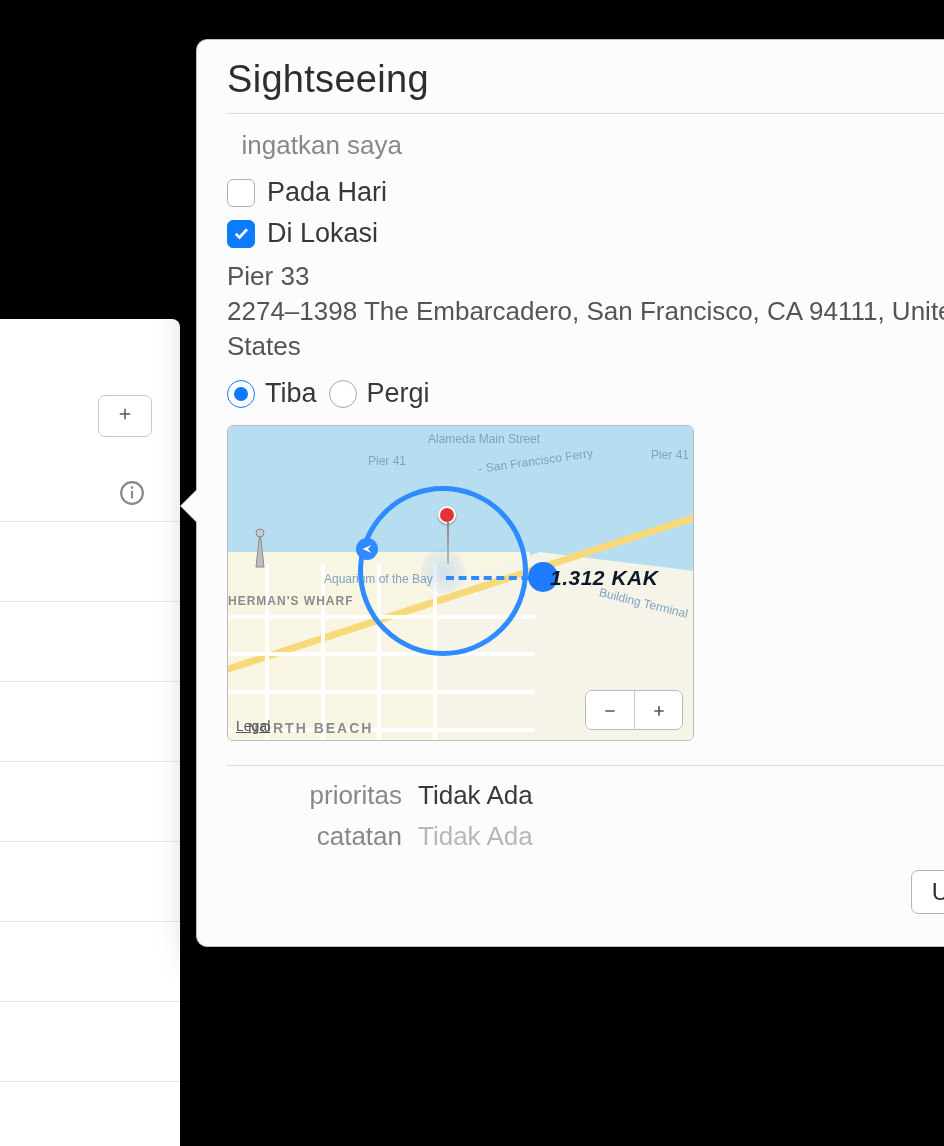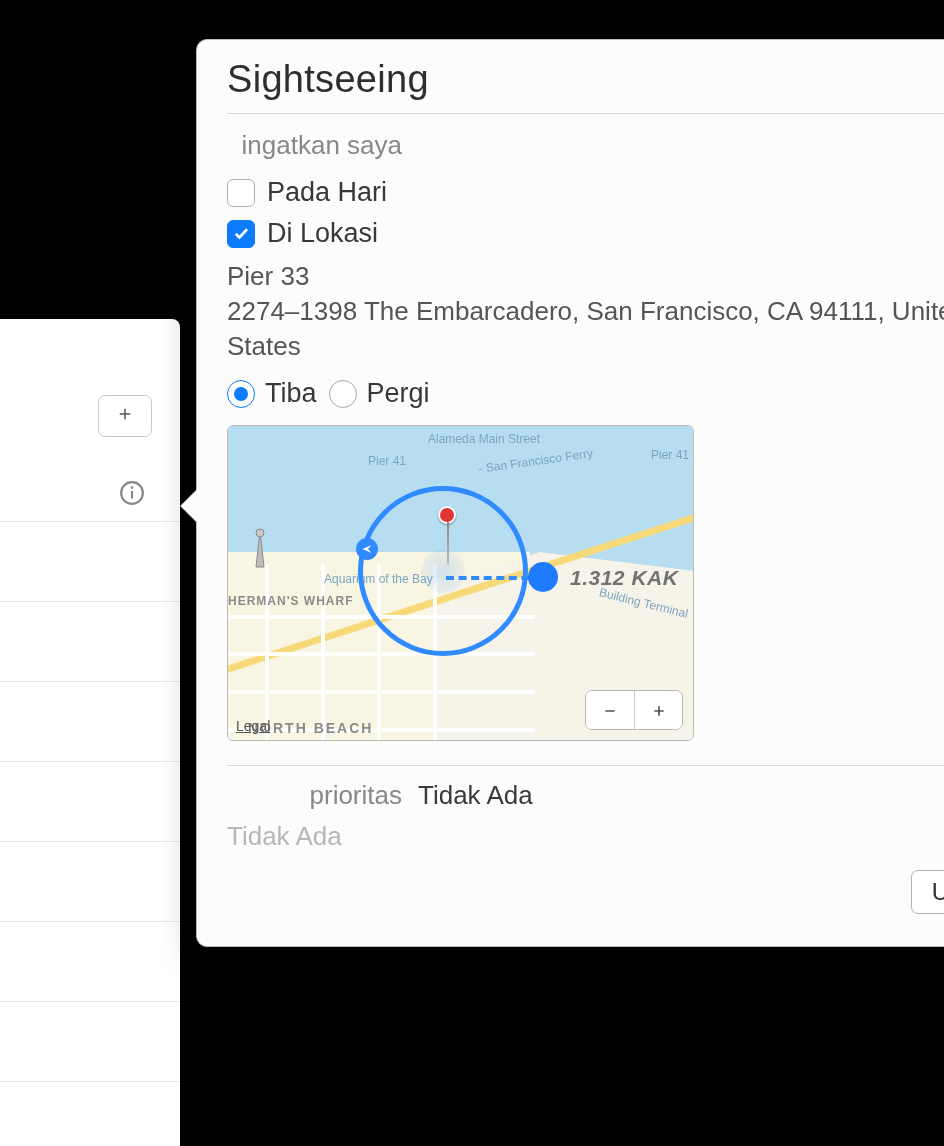--- a/index.html
+++ b/index.html
@@ -277,25 +277,25 @@
     }
     .handle {
       position: absolute;
       left: 300px; top: 136px;
       width: 30px; height: 30px;
       background: #1f7bff;
       border-radius: 50%;
     }
     .distance {
       position: absolute;
-      left: 342px;
+      left: 322px;
       top: 140px;
       font-size: 21px;
       font-weight: 700;
-      color: #737373;
+      color: #0f172a;
       font-style: italic;
       letter-spacing: 0.5px;
       white-space: nowrap;
     }
     .legal {
       position: absolute;
       left: 8px; bottom: 6px;
       font-size: 14px;
       color: #555;
       text-decoration: underline;
@@ -521,20 +521,21 @@
   </div>
 
   <hr class="hr" style="margin-top:24px;">
 
   <div class="bottom-row">
     <div class="lbl">prioritas</div>
     <div class="val">Tidak Ada</div>
   </div>
 
   <div class="bottom-row">
+    <div class="lbl">catatan</div>
     <div class="val placeholder">Tidak Ada</div>
   </div>
 
   <div class="footer">
     <button class="done-btn">United</button>
   </div>
 
 </div>
 
 </body></html>

